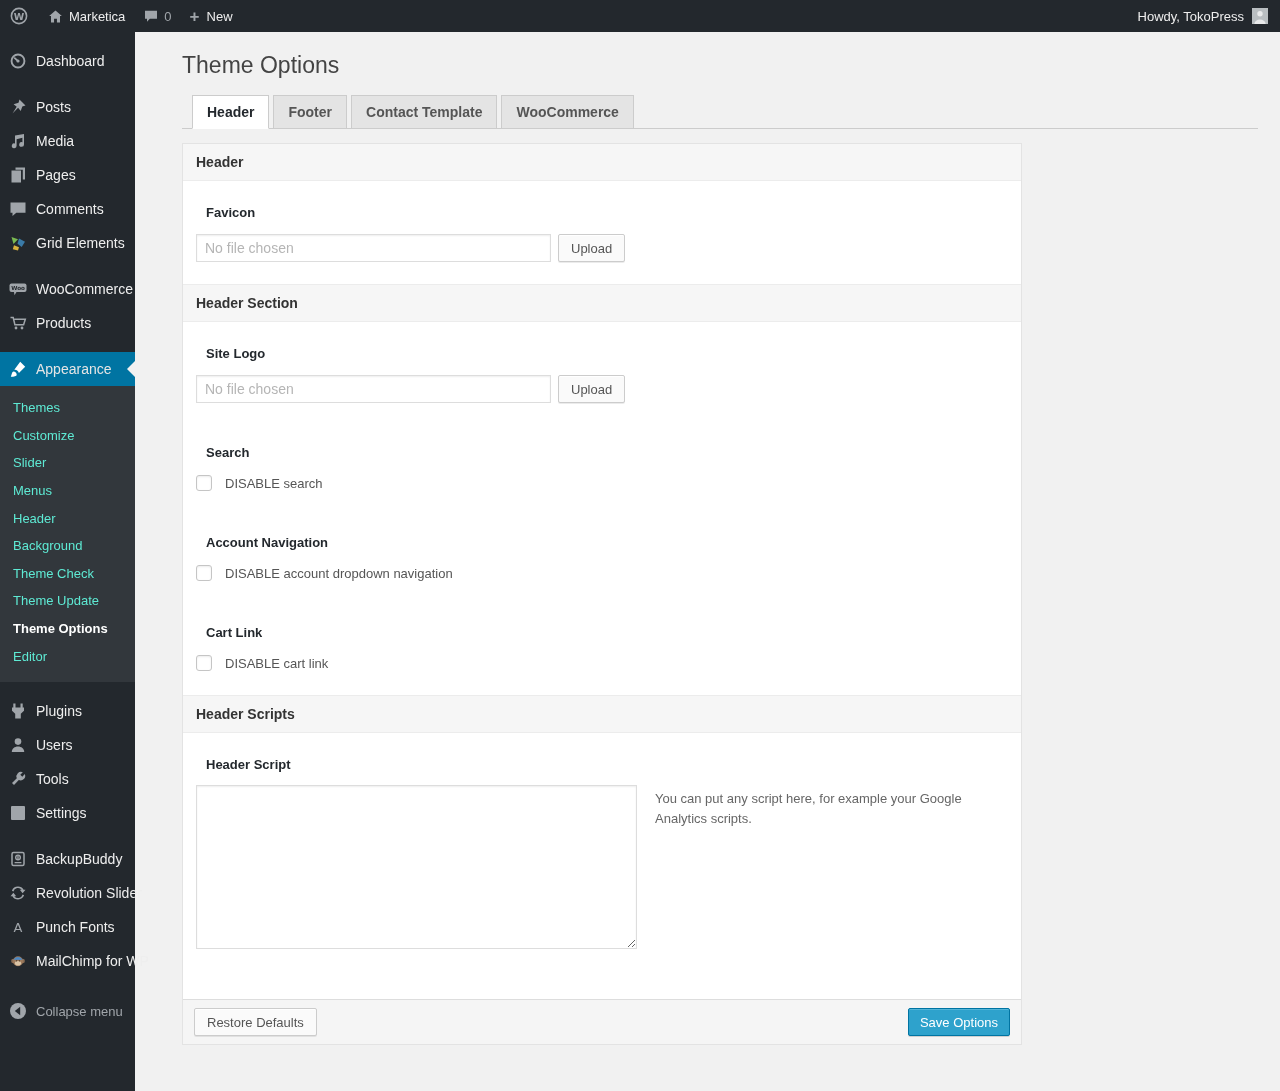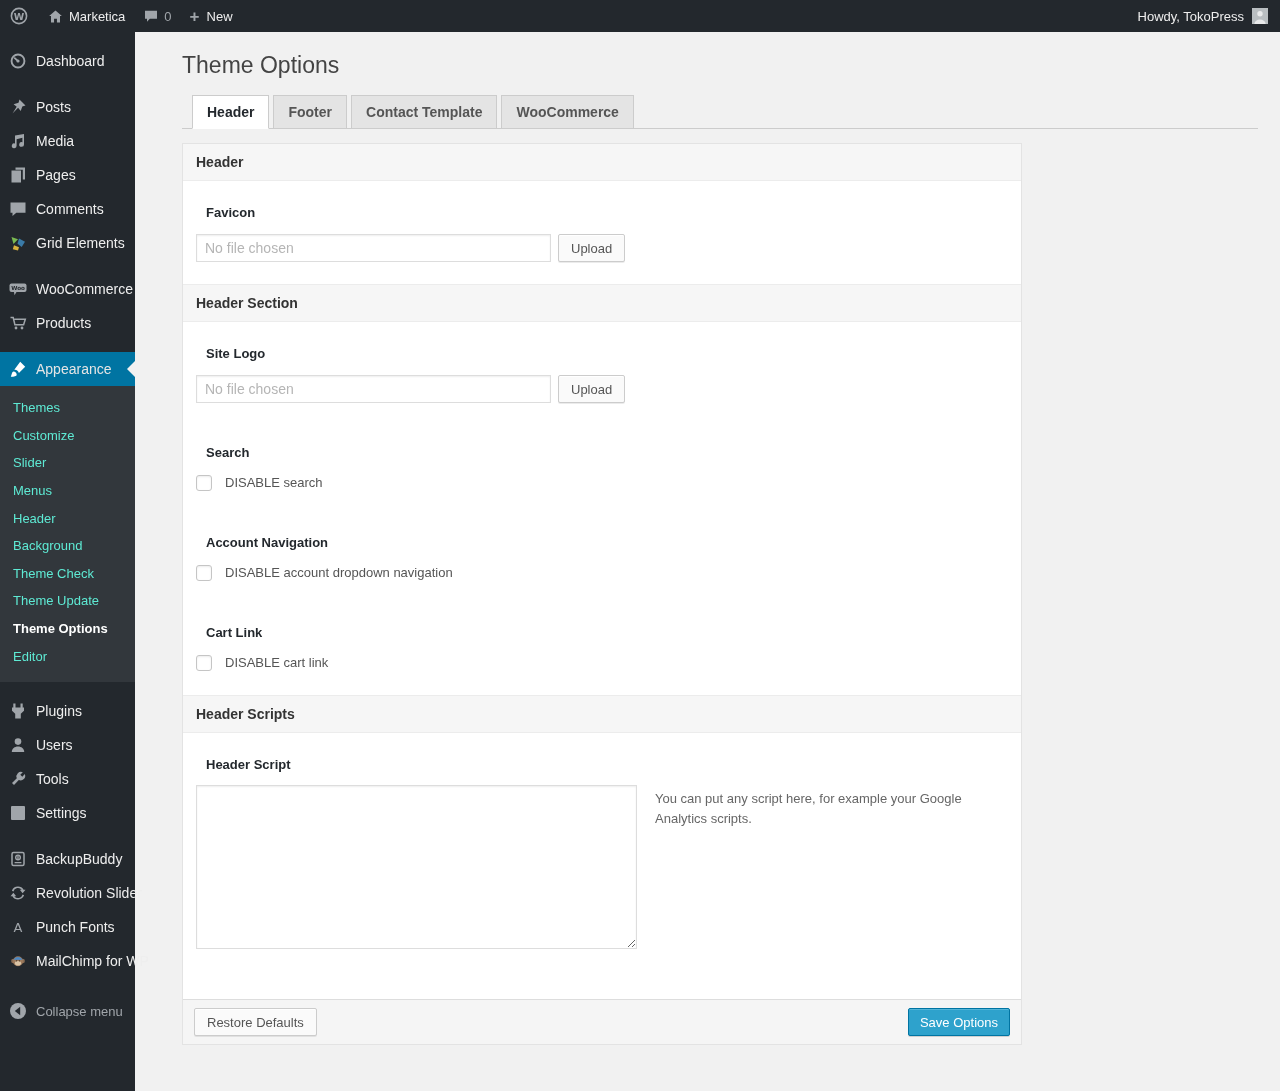--- a/index.html
+++ b/index.html
@@ -83,21 +83,21 @@
     font-size:14px; color:#333; box-shadow:inset 0 1px 2px rgba(0,0,0,.07);
     font-family:"Liberation Sans", sans-serif;
   }
   .file-input::placeholder { color:#b5b5b5; opacity:1; }
   .button {
     background:#fafafa; border:1px solid #ccc; border-radius:2px; color:#555;
     font-size:13px; height:28px; padding:0 12px; cursor:pointer;
     box-shadow:inset 0 1px 0 #fff, 0 1px 0 rgba(0,0,0,.08);
     font-family:"Liberation Sans", sans-serif;
   }
-  .check-row { display:flex; align-items:flex-start; gap:13px; margin:15px 0 10px; }
+  .check-row { display:flex; align-items:center; gap:13px; margin:15px 0 10px; }
   .wp-checkbox {
     appearance:none; -webkit-appearance:none; width:16px; height:16px; margin:0;
     border:1px solid #c5c5c5; border-radius:3px; background:#fff;
     box-shadow:inset 0 1px 2px rgba(0,0,0,.08); cursor:pointer;
   }
   .check-label { font-size:13px; color:#555; cursor:pointer; }
   .spacer-lg { height:14px; }
 
   .script-row { display:flex; gap:18px; margin:13px 0 0; }
   .script-area {

